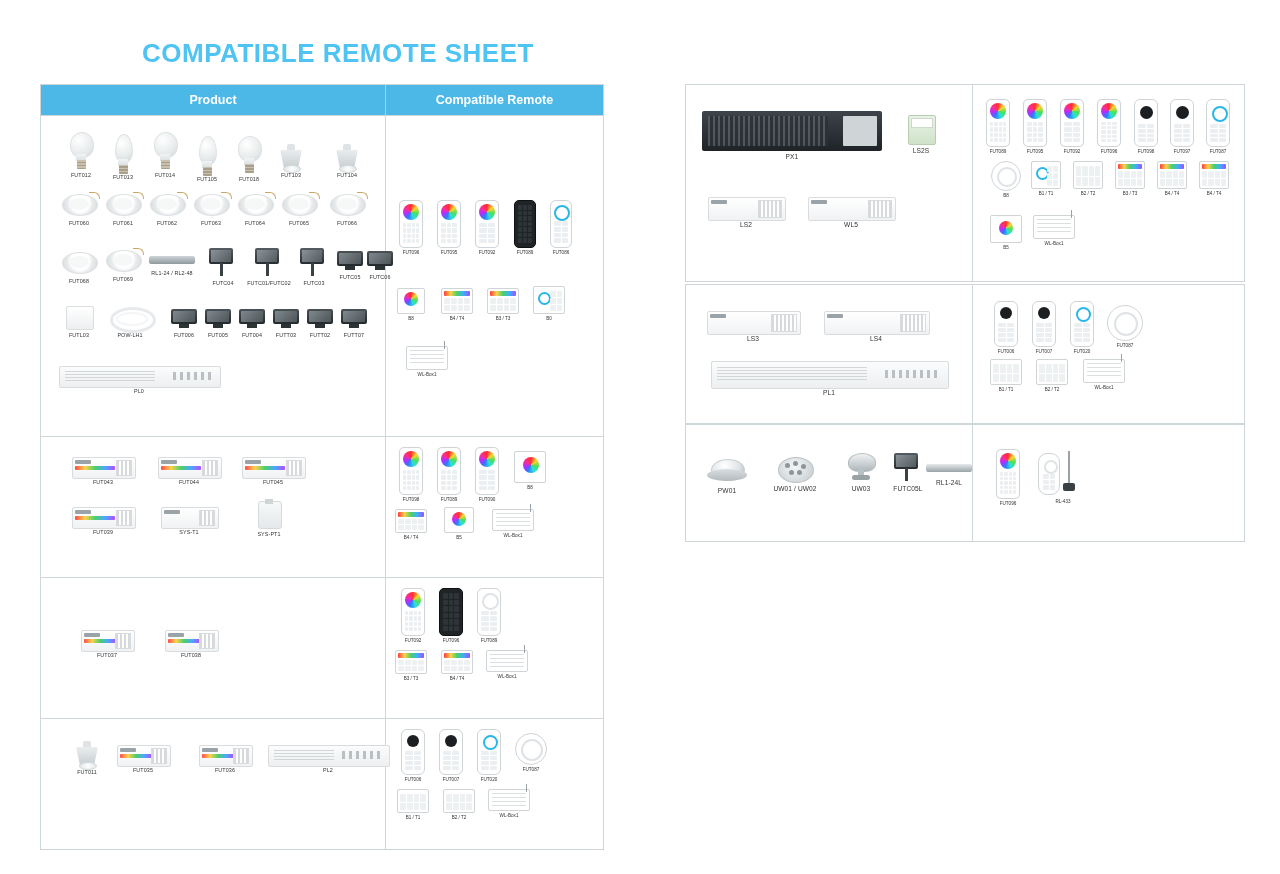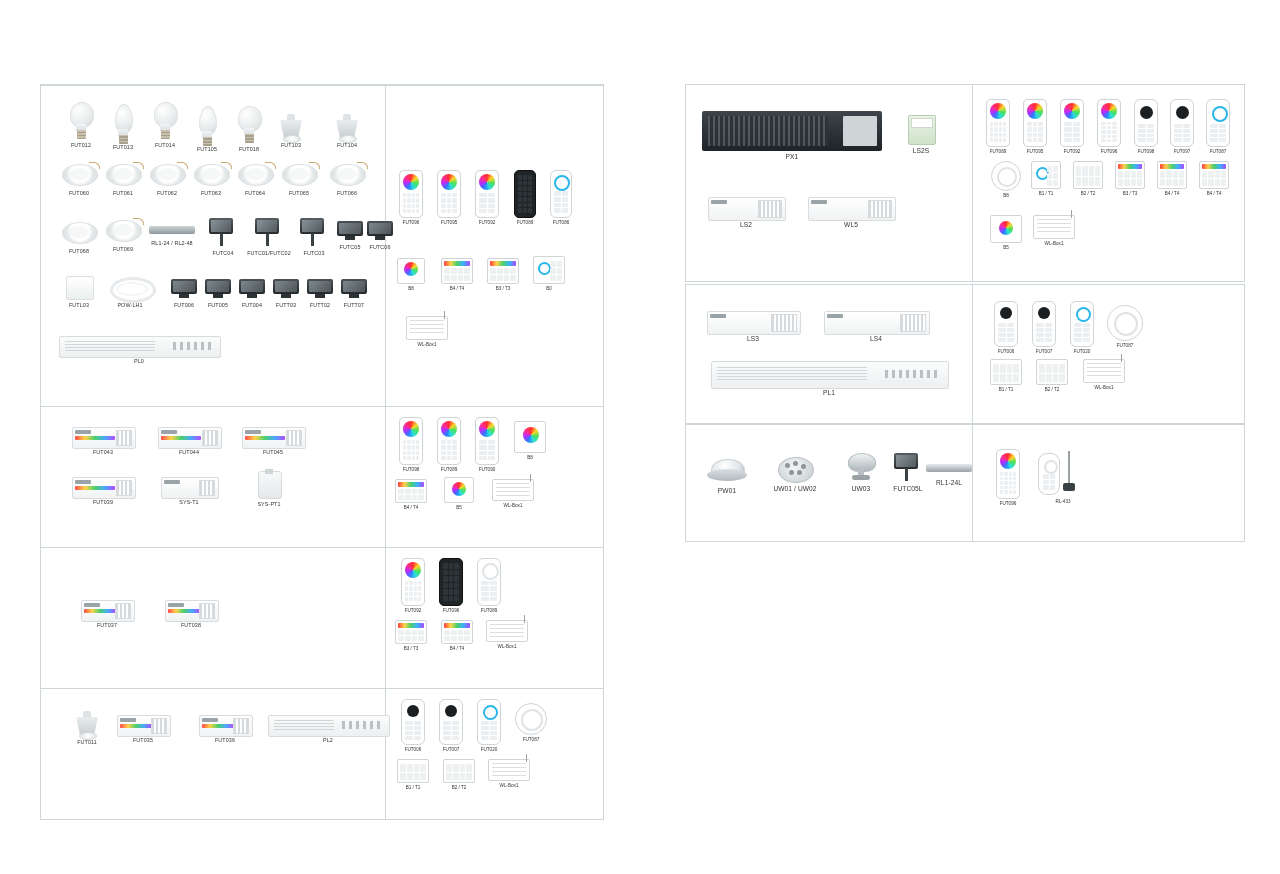--- a/index.html
+++ b/index.html
@@ -183,23 +183,28 @@
   .wlbox{position:relative;margin:0 auto;background:#fff;border:1px solid #cfd4d7;border-radius:2px;}
   .wlbox .lineset{position:absolute;left:3px;top:3px;right:3px;bottom:3px;
     background:repeating-linear-gradient(#d7dcde 0 1px,transparent 1px 4px);opacity:.9;}
   .wlbox .ant{position:absolute;right:2px;top:-6px;width:1px;height:8px;background:#9aa2a6;}
 </style>
 </head>
 <body>
 
 <div class="page">
 
+  <div class="title">COMPATIBLE REMOTE SHEET</div>
 
   <div class="ltable">
 
+    <div class="hdr">
+      <div class="c1">Product</div>
+      <div class="c2">Compatible Remote</div>
+    </div>
 
     <div class="row" style="height:320px;">
       <div class="prod">
 
         <div class="item" style="left:16px;top:16px;width:48px;">
           <div class="art bulb">
               <div class="glass"></div>
               <div class="neck"></div>
               <div class="base"></div>
             </div>

